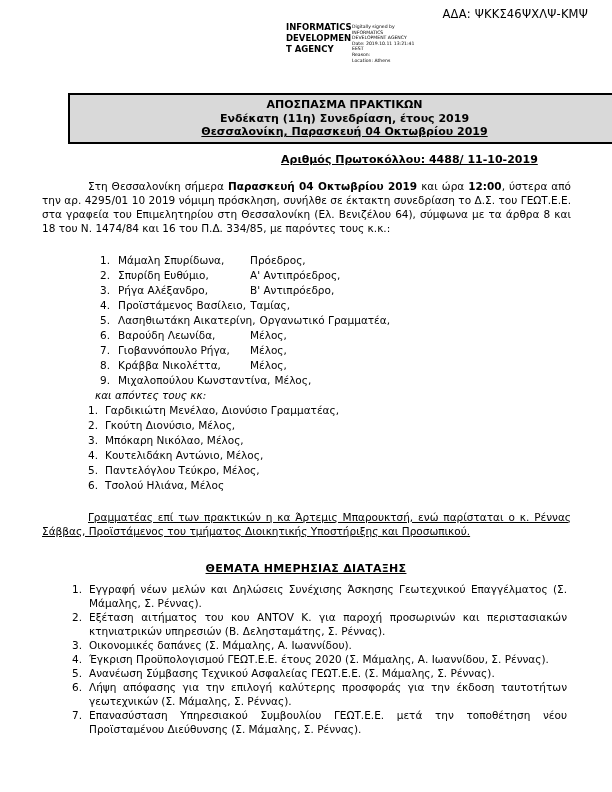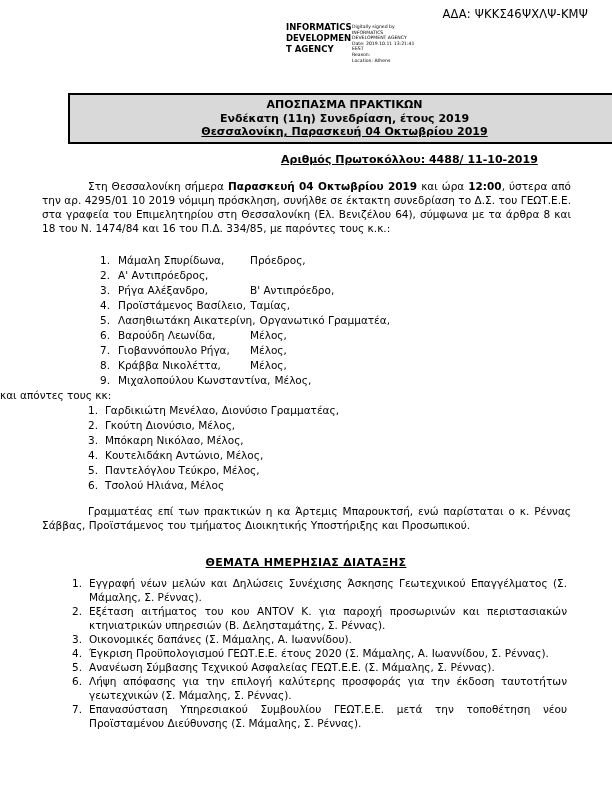--- a/index.html
+++ b/index.html
@@ -38,27 +38,27 @@
     font-weight:bold; font-size:11px;
     text-decoration:underline;
     white-space:nowrap;
   }
   .para {
     margin:13px 41px 0 42px;
     text-align:justify;
     text-indent:46px;
     line-height:14px;
   }
-  .para.secretary { margin-top:11px; }
+  .para.secretary { margin-top:17px;text-decoration:underline; }
   .plist { margin:18px 0 0 100px; }
   .prow { display:flex; line-height:15px; }
   .pnum { flex:none; width:18px; }
   .pname { flex:none; min-width:128px; padding-right:4px; white-space:nowrap; }
   .prole { white-space:nowrap; }
-  .absent-label { line-height:15px; }
+  .absent-label { margin-left:95px; line-height:15px;font-style:italic; }
   .alist { margin-left:88px; }
   .arow { display:flex; line-height:15px; }
   .anum { flex:none; width:17px; }
   .heading {
     margin-top:24px;
     text-align:center;
     font-weight:bold; font-size:11px; line-height:14px;
     text-decoration:underline;
     letter-spacing:0.3px;
   }
@@ -105,20 +105,21 @@
     <div class="para"><span>Στη Θεσσαλονίκη σήμερα </span><b>Παρασκευή 04 Οκτωβρίου 2019</b><span> και ώρα </span><b>12:00</b><span>, ύστερα από την αρ. 4295/01 10 2019 νόμιμη πρόσκληση, συνήλθε σε έκτακτη συνεδρίαση το Δ.Σ. του ΓΕΩΤ.Ε.Ε. στα γραφεία του Επιμελητηρίου στη Θεσσαλονίκη (Ελ. Βενιζέλου 64), σύμφωνα με τα άρθρα 8 και 18 του Ν. 1474/84 και 16 του Π.Δ. 334/85, με παρόντες τους κ.κ.:</span></div>
 
     <div class="plist">
       <div class="prow">
           <span class="pnum">1.</span>
           <span class="pname">Μάμαλη Σπυρίδωνα,</span>
           <span class="prole">Πρόεδρος,</span>
         </div>
       <div class="prow">
           <span class="pnum">2.</span>
+          <span class="pname">Σπυρίδη Ευθύμιο,</span>
           <span class="prole">Α' Αντιπρόεδρος,</span>
         </div>
       <div class="prow">
           <span class="pnum">3.</span>
           <span class="pname">Ρήγα Αλέξανδρο,</span>
           <span class="prole">Β' Αντιπρόεδρο,</span>
         </div>
       <div class="prow">
           <span class="pnum">4.</span>
           <span class="pname">Προϊστάμενος Βασίλειο,</span>

